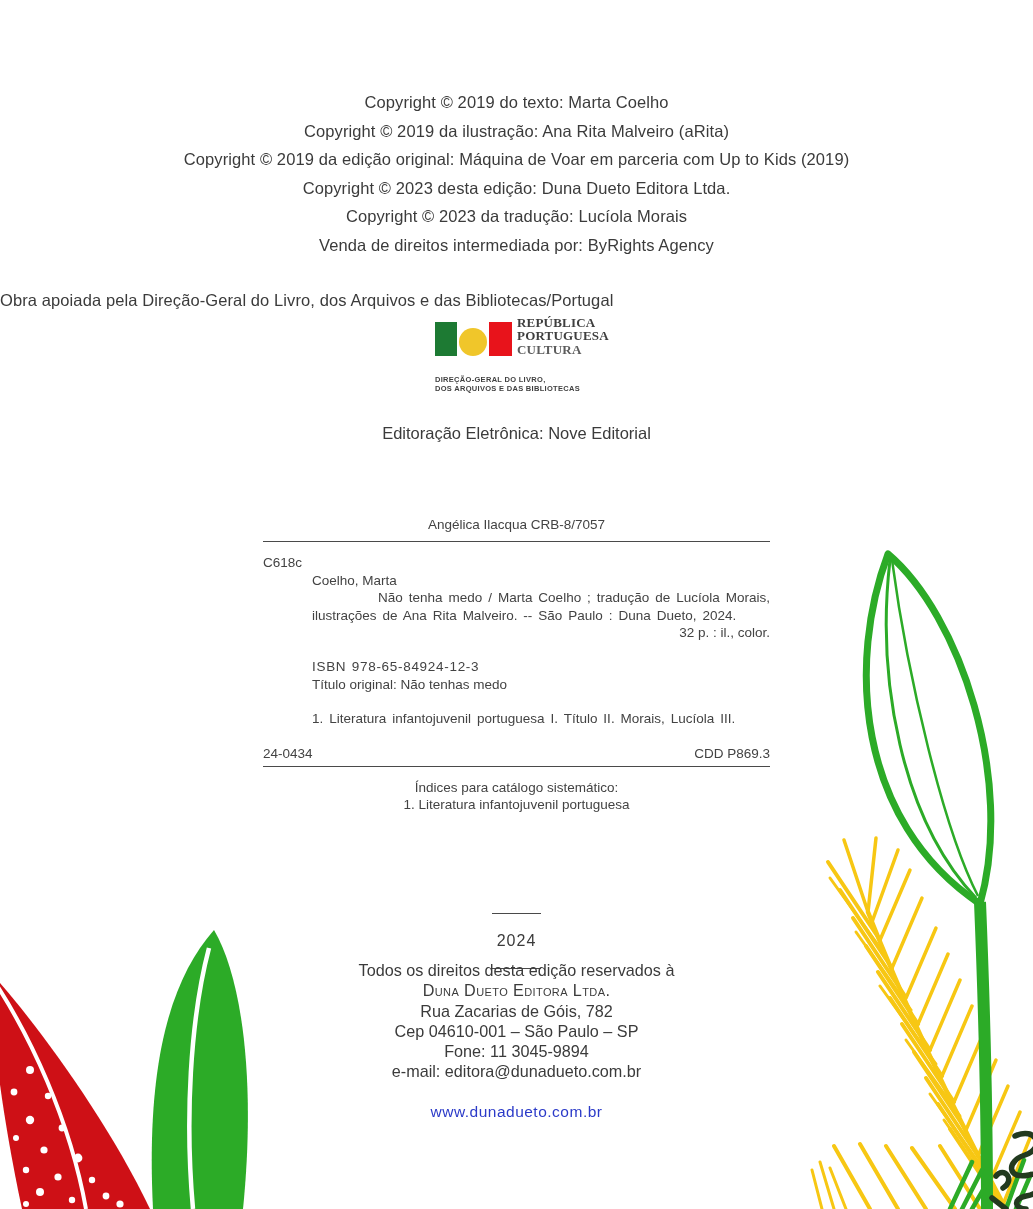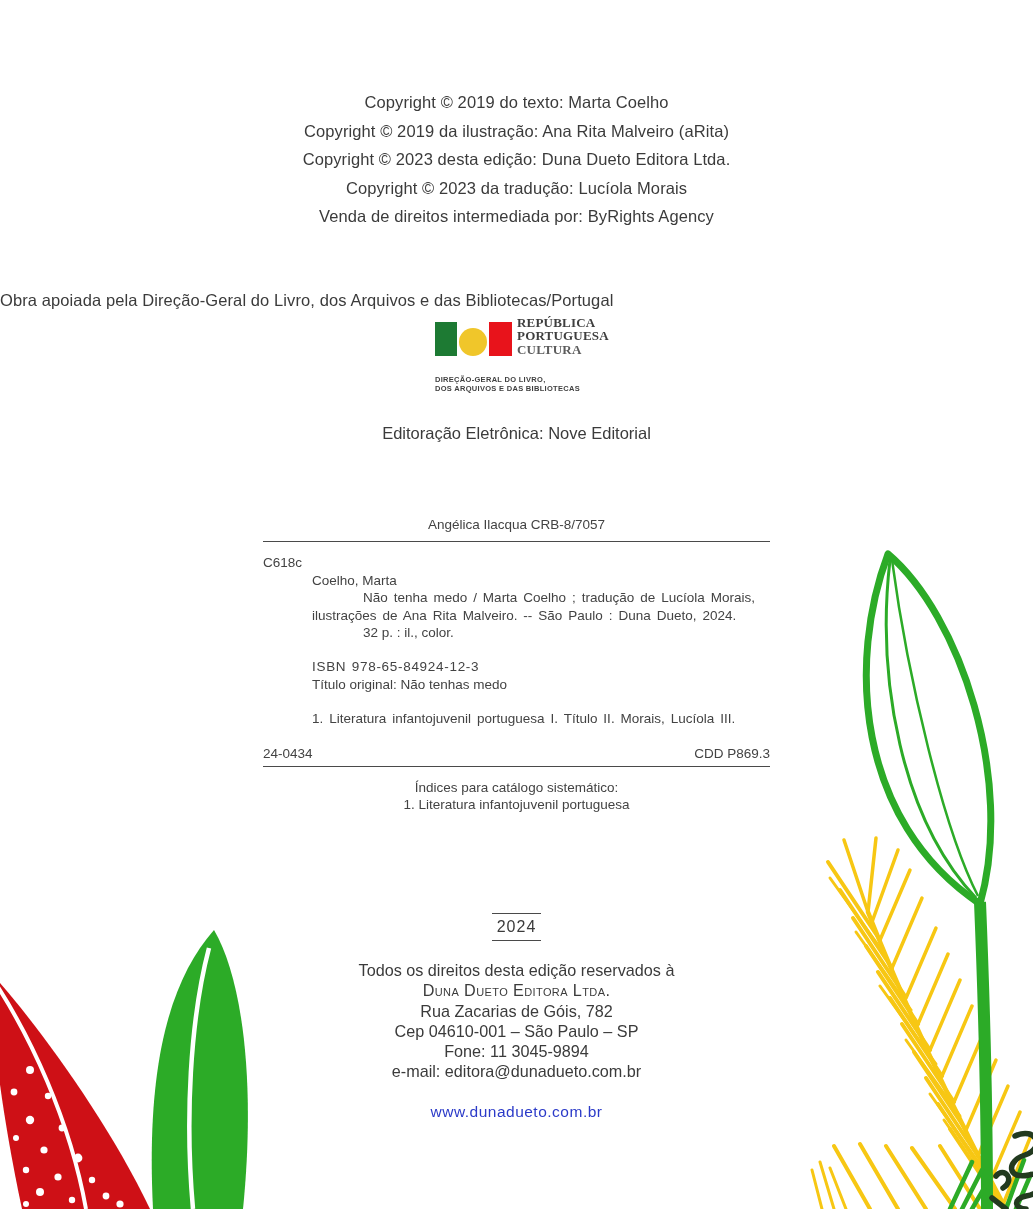--- a/index.html
+++ b/index.html
@@ -30,31 +30,31 @@
 
   .editing-line{position:absolute;left:0;top:424px;width:100%;text-align:center;font-size:16.5px;}
 
   .cip{position:absolute;left:263px;top:516px;width:507px;font-size:13.5px;line-height:17.4px;color:#434343;}
   .cip div{white-space:nowrap;}
   .cip-h1{text-align:center;word-spacing:3px;}
   .cip-h2{text-align:center;}
   .cip-rule{height:0;border-top:1px solid #4a4a4a;margin-top:8px;}
   .cip-call{margin-top:12px;}
   .cip-body{padding-left:49px;}
-  .ind2{padding-left:51px;}
+  .ind2{padding-left:51px;text-align:right;}
   .ws2{word-spacing:2.2px;}
   .isbn-line{letter-spacing:.7px;word-spacing:1px;}
   .gap{height:17px;}
   .cip-bottom{display:flex;justify-content:space-between;margin-top:17px;}
   .cip-rule2{height:0;border-top:1px solid #4a4a4a;margin-top:4px;}
   .cip-index{margin-top:12px;text-align:center;}
 
   .year-wrap{position:absolute;left:0;top:913px;width:100%;text-align:center;}
   .year{display:inline-block;border-top:1px solid #4a4a4a;border-bottom:1px solid #4a4a4a;
-    padding:4px 5px;font-size:16px;letter-spacing:1px;}
+    padding:18px 5px;font-size:16px;letter-spacing:1px;}
 
   .rights{position:absolute;left:0;top:960px;width:100%;text-align:center;
     font-size:16.2px;line-height:20.3px;}
   .publisher{font-variant:small-caps;letter-spacing:.4px;}
 
   .website{position:absolute;left:0;top:1103px;width:100%;text-align:center;}
   .website a{color:#2b3ac8;font-size:15.5px;letter-spacing:.5px;text-decoration:none;cursor:pointer;margin-top:18px;}
 </style>
 </head>
 <body>
@@ -157,20 +157,21 @@
       <path d="M186 636C194 626 206 640 193 648"></path>
       <path d="M182 658L196 669"></path>
     </g>
   </svg>
 
   <div class="layer-text">
 
     <div class="copyright-block">
       <div>Copyright © 2019 do texto: Marta Coelho</div>
       <div>Copyright © 2019 da ilustração: Ana Rita Malveiro (aRita)</div>
+      <div>Copyright © 2019 da edição original: Máquina de Voar em parceria com Up to Kids (2019)</div>
       <div>Copyright © 2023 desta edição: Duna Dueto Editora Ltda.</div>
       <div>Copyright © 2023 da tradução: Lucíola Morais</div>
       <div>Venda de direitos intermediada por: ByRights Agency</div>
     </div>
 
     <div class="support-line">Obra apoiada pela Direção-Geral do Livro, dos Arquivos e das Bibliotecas/Portugal</div>
 
     <div class="gov-logo">
       <div class="flag-row">
         <span class="flag-green"></span>

